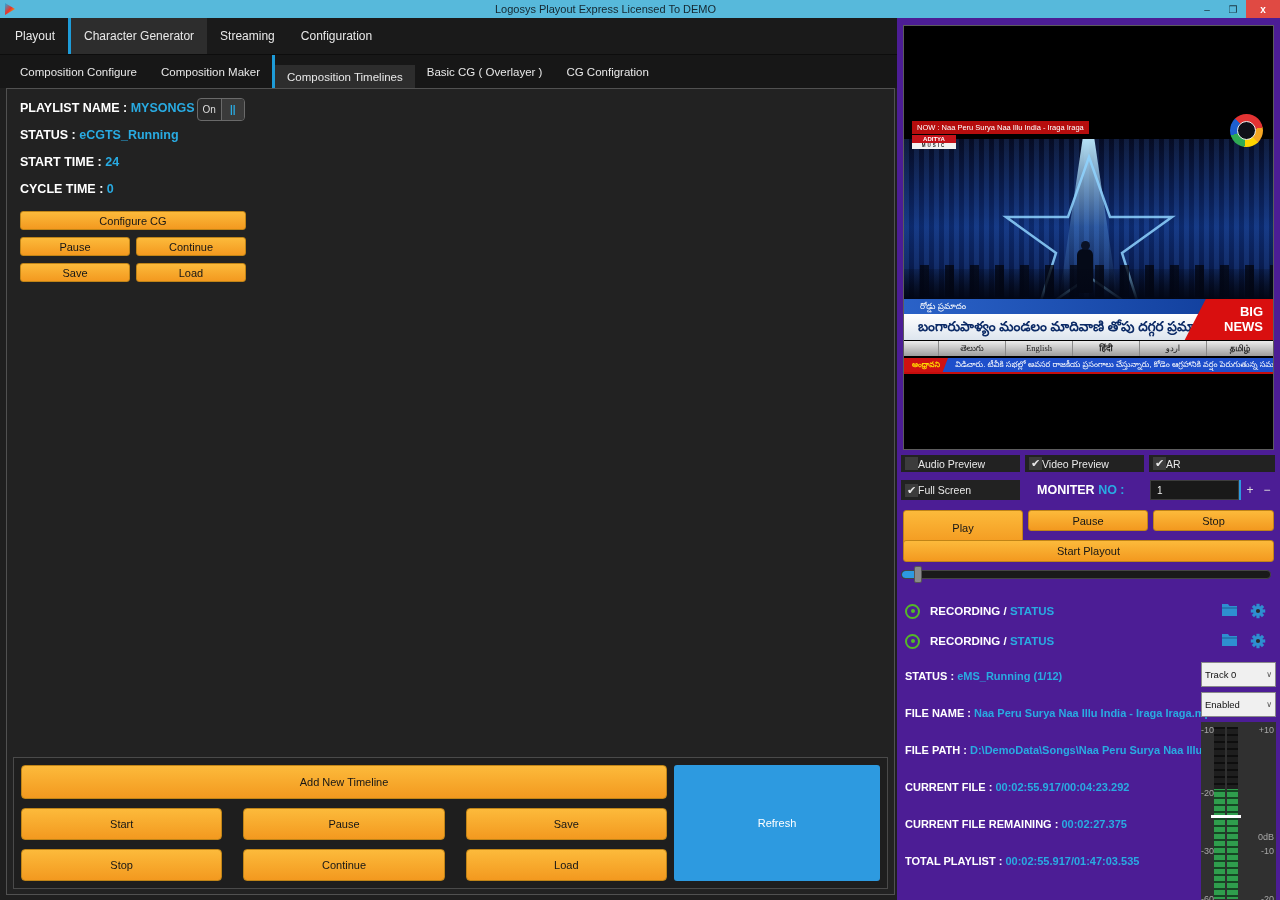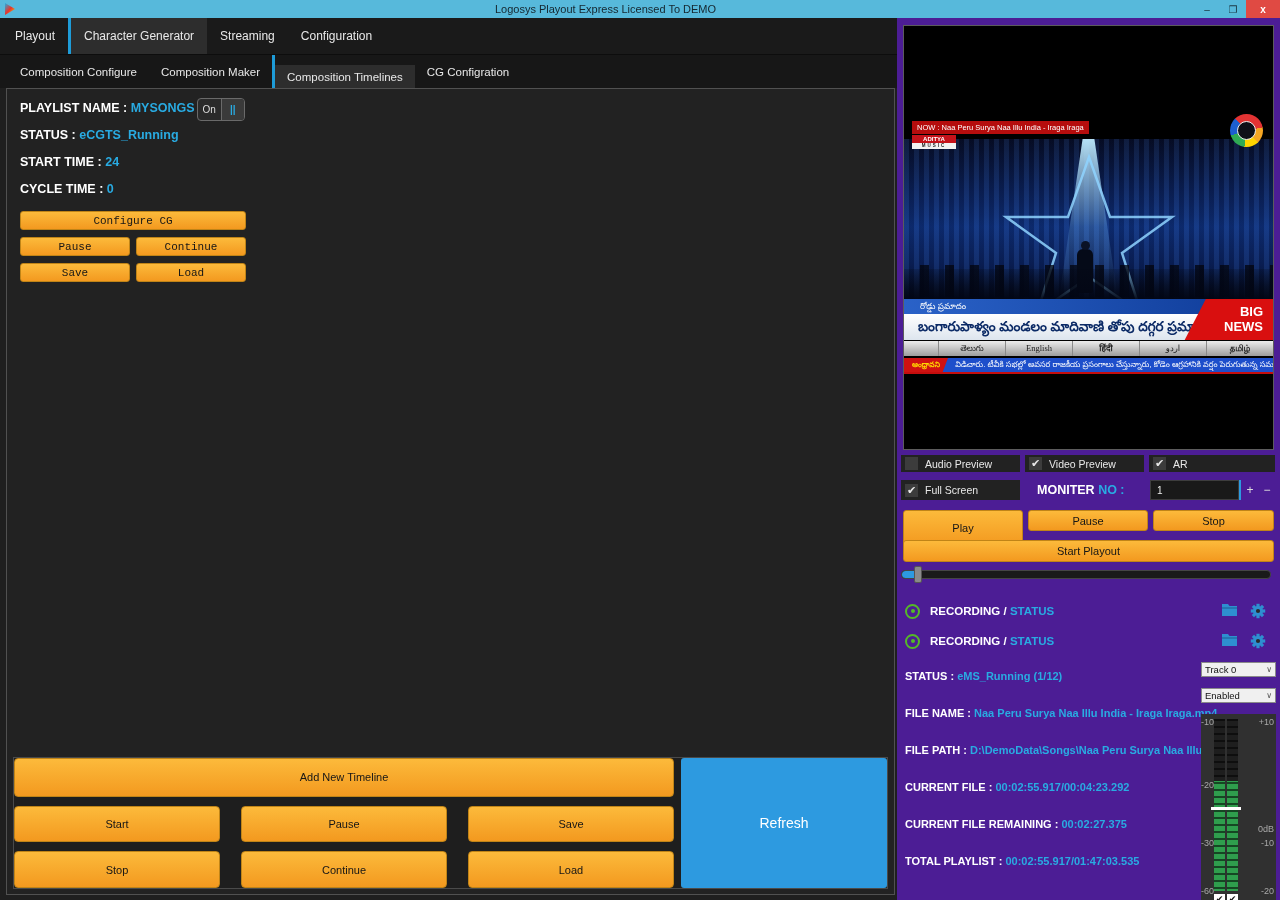--- a/index.html
+++ b/index.html
@@ -28,30 +28,30 @@
   .main-panel { flex:1; margin:0 2px 5px 6px; border:1px solid #515151; background:#222; position:relative; }
   .info-block { position:absolute; top:12px; left:13px; }
   .info-line { height:17px; margin-bottom:10px; font-size:12.5px; font-weight:bold; color:#fff; white-space:nowrap; }
   .cyan { color:#29abe2; }
   .toggle { position:absolute; left:190px; top:9px; width:48px; height:23px; border:1px solid #6a6a6a;
             border-radius:4px; display:flex; overflow:hidden; background:#2a2a2a; }
   .toggle-on { flex:1; color:#ddd; font-size:10px; display:flex; align-items:center; justify-content:center; }
   .toggle-pause { flex:1; color:#29abe2; font-weight:bold; font-size:10px; display:flex; align-items:center; justify-content:center; background:#3a3a3a; border-left:1px solid #6a6a6a;}
   .btn { background:linear-gradient(#fcba3b,#f3991f); border:1px solid #c08417; border-radius:3px;
          color:#161616; font-size:11px; display:flex; align-items:center; justify-content:center; cursor:pointer; }
-  .cg-btns { position:absolute; top:122px; left:13px; width:226px;font-family:Liberation Mono, monospace; }
+  .cg-btns { position:absolute; top:122px; left:13px; width:226px; }
   .cg-row { display:flex; gap:6px; margin-bottom:7px; }
   .cg-row .btn { flex:1; height:19px; }
   .bottom-controls { position:absolute; left:6px; right:6px; bottom:5px; height:132px;
-                     border:1px solid #4a4a4a; display:flex; gap:7px; background:#1e1e1e; }
+                     border:1px solid #4a4a4a; padding:7px; display:flex; gap:7px; background:#1e1e1e; }
   .bc-left { flex:1; display:flex; flex-direction:column; gap:9px; }
   .bc-row { display:flex; gap:21px; flex:1; }
   .bc-row .btn { flex:1; border-radius:4px; }
   .add-btn { flex:1; border-radius:4px; }
-  .refresh-btn { width:206px; background:#2d9ae0; border-radius:3px; color:#fff; font-size:14px;
+  .refresh-btn { width:206px; background:#2d9ae0; border-radius:3px; color:#fff; font-size:11px;
                  display:flex; align-items:center; justify-content:center; cursor:pointer; }
   
   .video-box { position:absolute; left:6px; top:7px; width:371px; height:425px; background:#000;
                border:1px solid #5c5c5c; overflow:hidden; }
   .scene { position:absolute; left:0; top:113px; width:100%; height:160px;
            background:
              repeating-linear-gradient(90deg, rgba(60,110,200,.18) 0 5px, rgba(5,15,50,.18) 5px 10px),
              linear-gradient(#060b20 0%, #0a1d4e 28%, #0e2f78 55%, #0a2058 78%, #040d24 100%); }
   .beam { position:absolute; left:42%; top:0; width:16%; height:100%;
           background:linear-gradient(rgba(190,235,255,.95), rgba(120,190,255,.25) 55%, rgba(120,190,255,0));
@@ -84,21 +84,21 @@
               font-size:13px; line-height:15px; text-align:right; padding:5px 10px 0 0; }
   .lang-bar { position:absolute; left:0; top:315px; width:100%; height:15px;
               background:linear-gradient(#ececec,#9d9d9d); display:flex; justify-content:flex-end; }
   .lang-item { width:67px; text-align:center; font-size:8.5px; line-height:15px; color:#222; border-left:1px solid #8a8a8a; }
   .ticker { position:absolute; left:0; top:332px; width:100%; height:14px; background:#1d4ecb;
             color:#fff; font-size:8px; line-height:14px; white-space:nowrap; overflow:hidden; }
   .ticker-label { display:inline-block; background:#cf1212; color:#ffd900; font-size:7.5px; font-weight:bold;
                   padding:0 8px; margin-right:5px; clip-path:polygon(0 0, 100% 0, 88% 100%, 0 100%); }
   .red-line { position:absolute; left:0; top:346px; width:100%; height:2px; background:#c40d0d; }
   
-  .cb-cell { position:absolute; height:17px; background:#222; display:flex; align-items:center; gap:7px;
+  .cb-cell { position:absolute; height:17px; background:#222; display:flex; align-items:center; 
              padding-left:4px; width:119px; }
   .cb-box { width:13px; height:13px; background:#3c3c3c; color:#e8e8e8; font-size:11px; line-height:13px;
             text-align:center; cursor:pointer; }
   .cb-label { color:#e8e8e8; font-size:10.5px; }
   .monitor-label { position:absolute; font-size:12.5px; font-weight:bold; color:#fff; }
   .num-input { position:absolute; background:#191919; border:1px solid #3d3d3d; color:#eee; font-size:10px;
                padding-left:6px; display:flex; align-items:center; }
   .step-btn { position:absolute; width:16px; height:20px; color:#ddd; font-size:12px; display:flex;
               align-items:center; justify-content:center; cursor:pointer; }
   .blue-sep { position:absolute; width:2px; height:20px; background:#2d9ae0; }
@@ -111,22 +111,22 @@
   .rec-icon { width:15px; height:15px; border:2px solid #55b927; border-radius:50%; position:relative; margin-right:10px; }
   .rec-icon::after { content:""; position:absolute; left:3.5px; top:3.5px; width:4px; height:4px; border-radius:50%; background:#55b927; }
   .rec-label { font-size:11.5px; font-weight:bold; color:#fff; flex:1; }
   .rec-tools { display:flex; gap:12px; margin-right:6px; }
   .rec-tools svg { cursor:pointer; }
   .file-lines { position:absolute; left:8px; top:652px; width:300px; }
   .file-line { font-size:11px; font-weight:bold; color:#fff; margin-bottom:25px; white-space:nowrap; }
   .file-line .cyan { font-weight:bold; }
   
   .meter-col { position:absolute; right:4px; top:644px; width:75px; }
-  .mini-select { height:15px; background:#f0f0f0; border:1px solid #8a8a8a; color:#111; font-size:9.5px;
-                 display:flex; align-items:center; padding:0 3px; margin-bottom:11px; cursor:pointer; }
+  .mini-select { height:25px; background:#f0f0f0; border:1px solid #8a8a8a; color:#111; font-size:9.5px;
+                 display:flex; align-items:center; padding:0 3px; margin-bottom:5px; cursor:pointer; }
   .mini-select .sel-label { flex:1; }
   .mini-select .chev { color:#555; font-size:8px; }
   .meter-box { position:relative; height:193px; background:#303030; }
   .meter-bar { position:absolute; top:5px; width:11px; height:172px;
                background:
                  repeating-linear-gradient(to bottom, rgba(0,0,0,.55) 0 2px, rgba(0,0,0,0) 2px 7px),
                  linear-gradient(to bottom, #1e1e1e 0 36%, #2f9e4d 36% 100%); }
   .bar1 { left:13px; } .bar2 { left:26px; }
   .meter-handle { position:absolute; left:10px; top:93px; width:30px; height:3px; background:#fff; cursor:pointer; }
   .scale { position:absolute; font-size:9px; color:#a8a8a8; }
@@ -164,20 +164,21 @@
     <div class="menu-tab active">Character Generator</div>
     <div class="menu-tab">Streaming</div>
     <div class="menu-tab">Configuration</div>
   </div>
 
   <div class="tabbar">
     <div class="sub-tab">Composition Configure</div>
     <div class="sub-tab">Composition Maker</div>
     <div class="vline"></div>
     <div class="sub-tab active">Composition Timelines</div>
+    <div class="sub-tab">Basic CG ( Overlayer )</div>
     <div class="sub-tab">CG Configration</div>
   </div>
 
   <div class="main-panel">
 
     <div class="info-block">
       <div class="info-line">
         <span>PLAYLIST NAME :</span>
         <span class="cyan">MYSONGS</span>
       </div>

